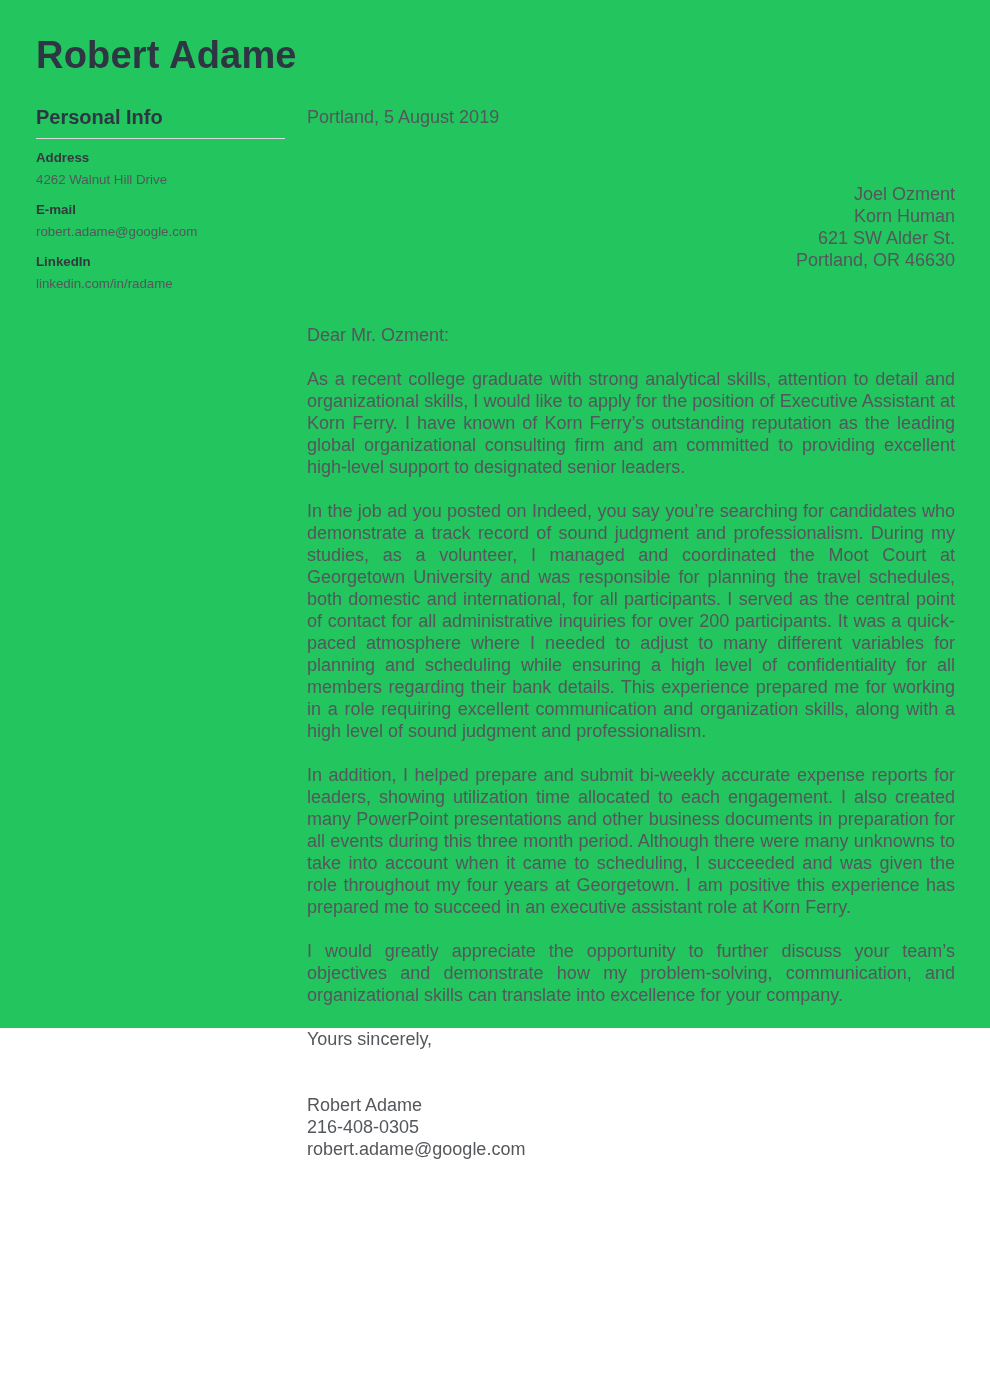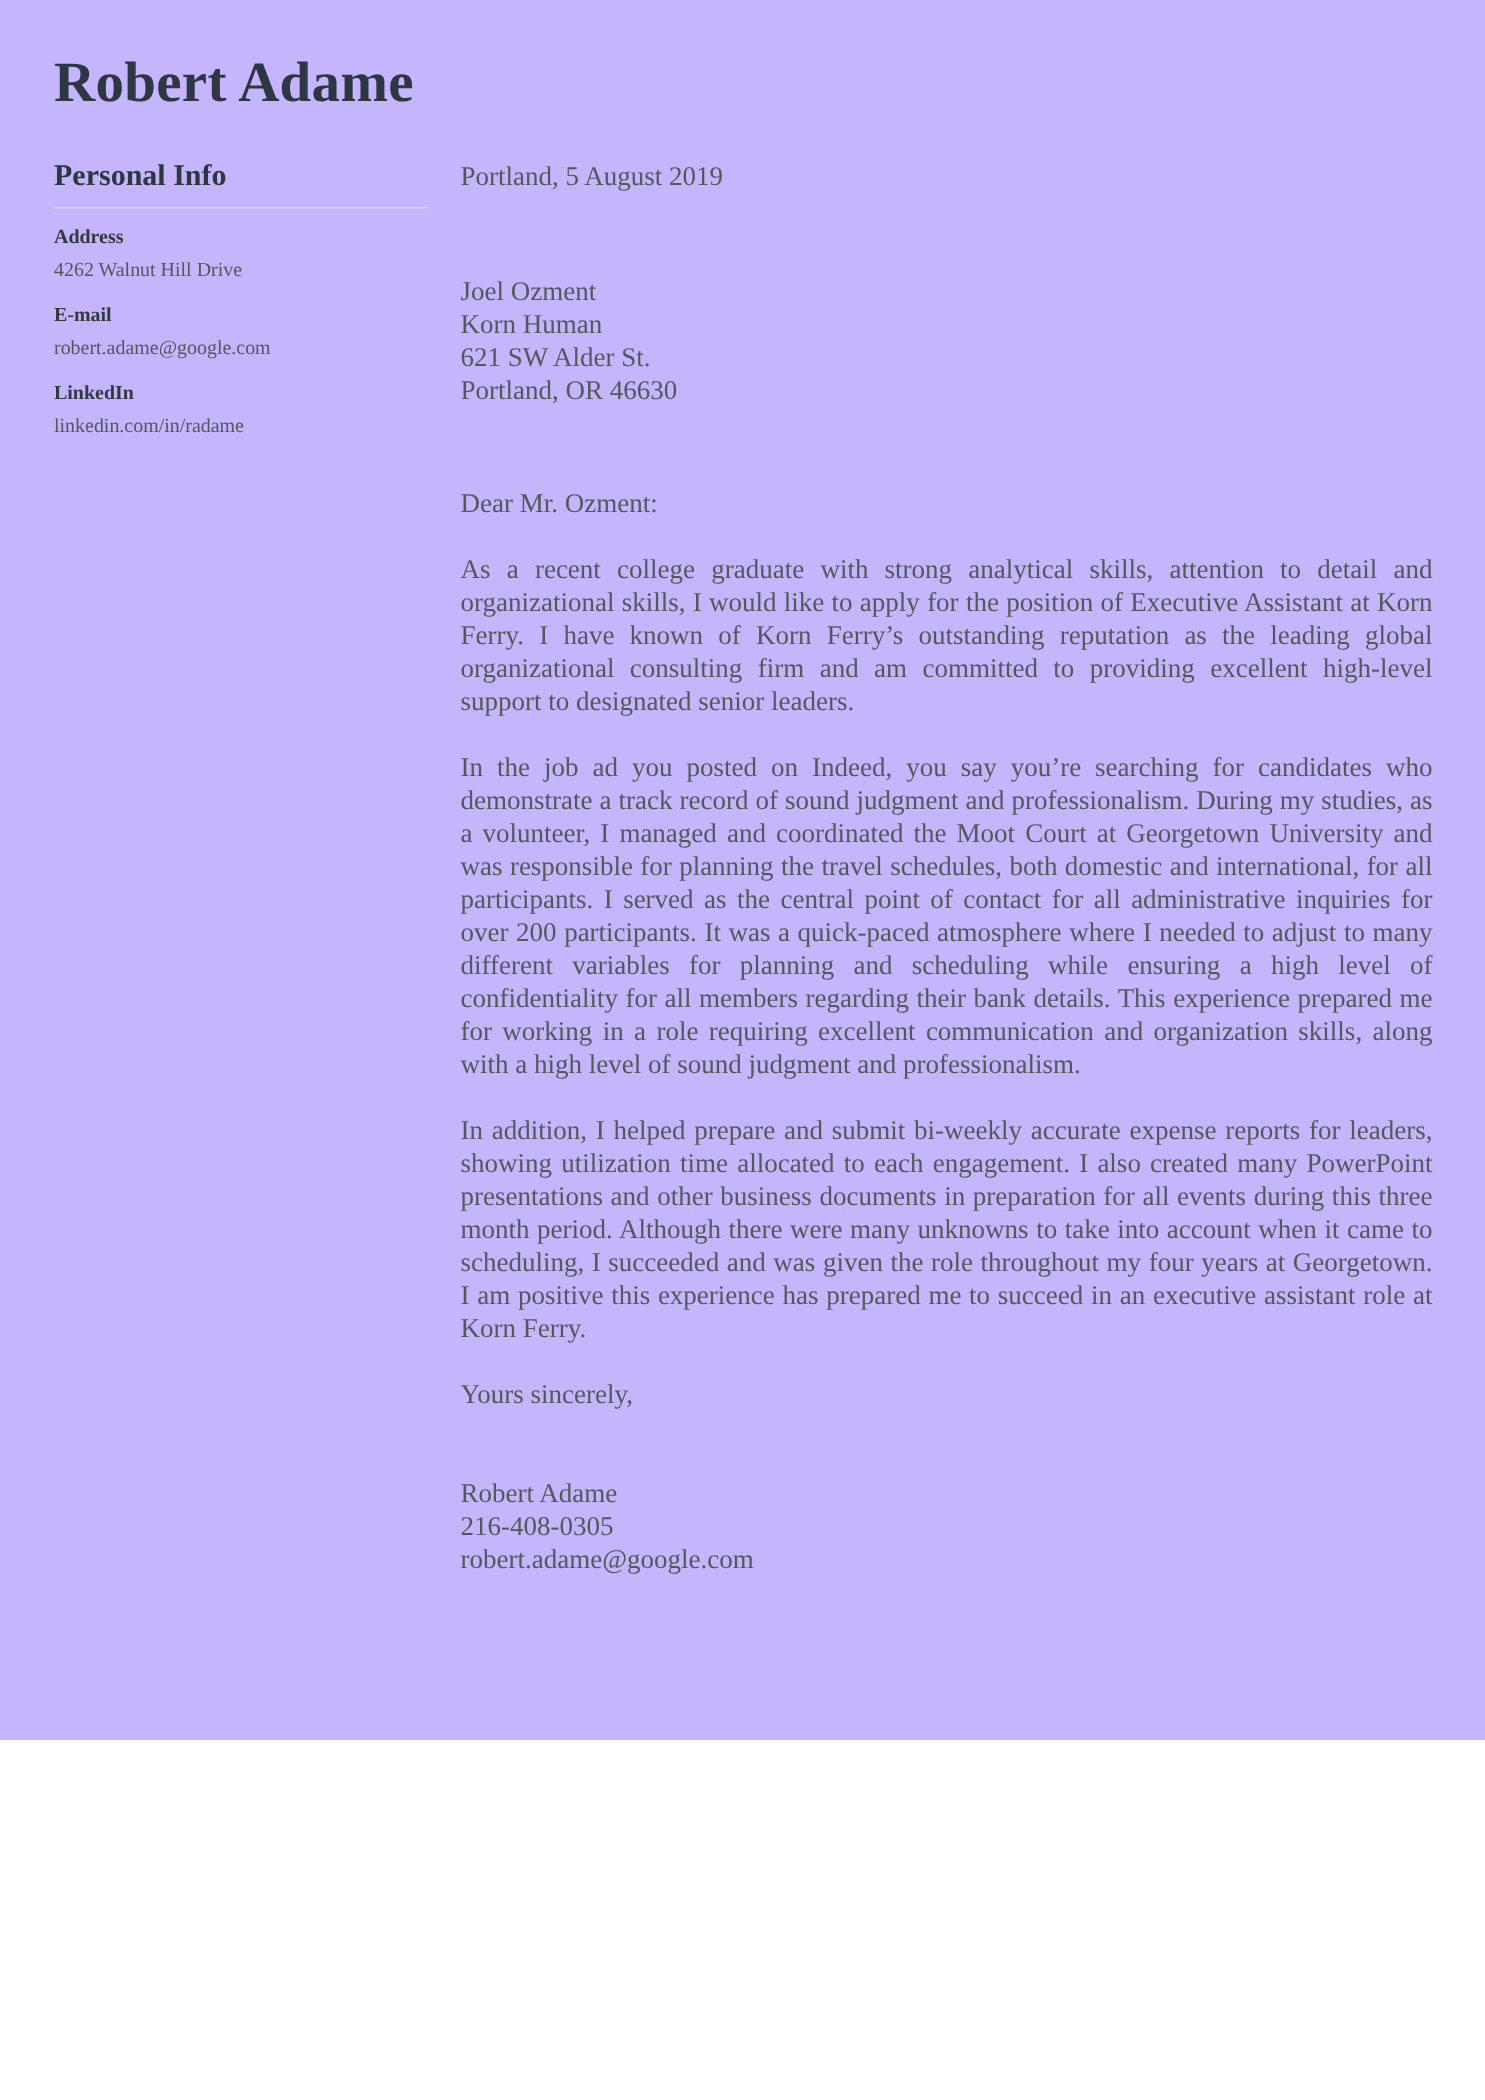--- a/index.html
+++ b/index.html
@@ -6,24 +6,23 @@
   html, body { background: #ffffff; }
   body {
     width: 990px;
     height: 1400px;
     font-family: "Liberation Sans", sans-serif;
     color: #54575b;
     overflow: hidden;
   }
   .page {
     width: 990px;
-    height: 1160px;
-    background: #c4b5fd;
+    height: 1028px;
+    background: #22c55e;
     padding: 33px 35px 0 36px;
-    font-family: Liberation Serif, serif;
   }
   .name {
     font-size: 38px;
     line-height: 44px;
     font-weight: 700;
     color: #2d3642;
     letter-spacing: 0.2px;
   }
   .columns {
     display: flex;
@@ -58,21 +57,21 @@
   
   .letter {
     flex: 1 1 auto;
     padding-left: 22px;
     font-size: 18px;
     line-height: 22px;
     color: #54575b;
   }
   .letter-date { line-height: 22px; }
   .recipient { margin-top: 55px; }
-  .recipient-line { line-height: 22px; }
+  .recipient-line { line-height: 22px; text-align: right; }
   .salutation { margin-top: 53px; }
   .para {
     margin-top: 22px;
     text-align: justify;
   }
   .closing { margin-top: 22px; }
   .signature { margin-top: 44px; }
   .signature-line { line-height: 22px; }
 </style>
 </head>
@@ -112,20 +111,21 @@
         <div class="recipient-line">Korn Human</div>
         <div class="recipient-line">621 SW Alder St.</div>
         <div class="recipient-line">Portland, OR 46630</div>
       </div>
 
       <div class="salutation">Dear Mr. Ozment:</div>
 
       <p class="para">As a recent college graduate with strong analytical skills, attention to detail and organizational skills, I would like to apply for the position of Executive Assistant at Korn Ferry. I have known of Korn Ferry’s outstanding reputation as the leading global organizational consulting firm and am committed to providing excellent high-level support to designated senior leaders.</p>
       <p class="para">In the job ad you posted on Indeed, you say you’re searching for candidates who demonstrate a track record of sound judgment and professionalism. During my studies, as a volunteer, I managed and coordinated the Moot Court at Georgetown University and was responsible for planning the travel schedules, both domestic and international, for all participants. I served as the central point of contact for all administrative inquiries for over 200 participants. It was a quick-paced atmosphere where I needed to adjust to many different variables for planning and scheduling while ensuring a high level of confidentiality for all members regarding their bank details. This experience prepared me for working in a role requiring excellent communication and organization skills, along with a high level of sound judgment and professionalism.</p>
       <p class="para">In addition, I helped prepare and submit bi-weekly accurate expense reports for leaders, showing utilization time allocated to each engagement. I also created many PowerPoint presentations and other business documents in preparation for all events during this three month period. Although there were many unknowns to take into account when it came to scheduling, I succeeded and was given the role throughout my four years at Georgetown. I am positive this experience has prepared me to succeed in an executive assistant role at Korn Ferry.</p>
+      <p class="para">I would greatly appreciate the opportunity to further discuss your team’s objectives and demonstrate how my problem-solving, communication, and organizational skills can translate into excellence for your company.</p>
 
       <div class="closing">Yours sincerely,</div>
 
       <div class="signature">
         <div class="signature-line">Robert Adame</div>
         <div class="signature-line">216-408-0305</div>
         <div class="signature-line">robert.adame@google.com</div>
       </div>
 
     </main>

